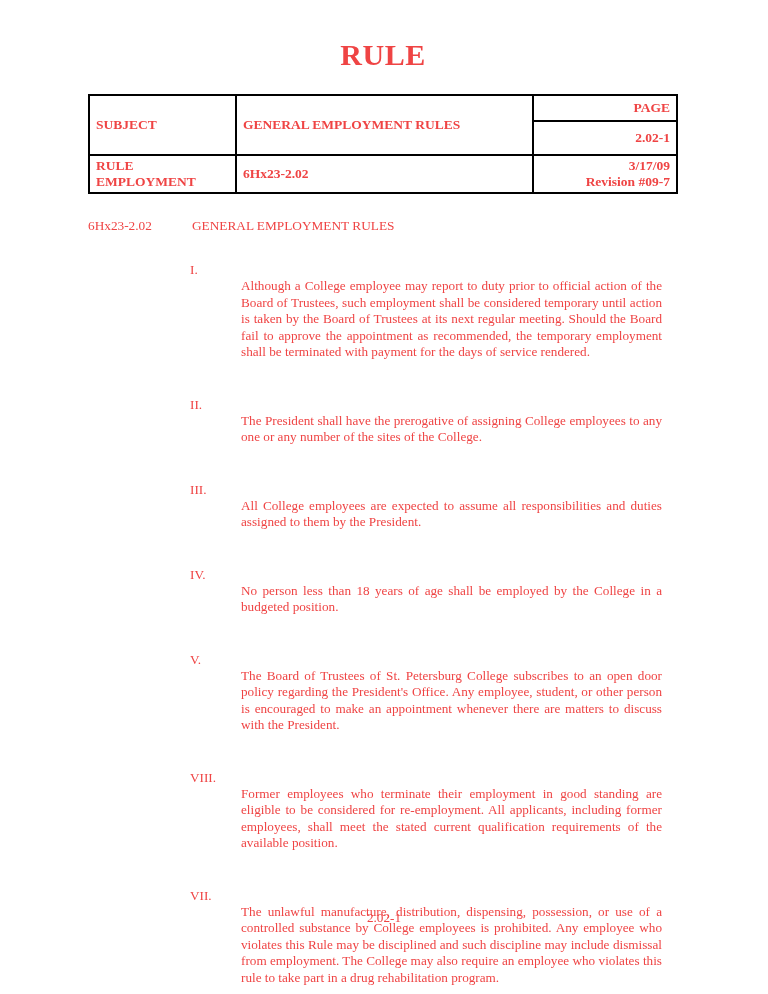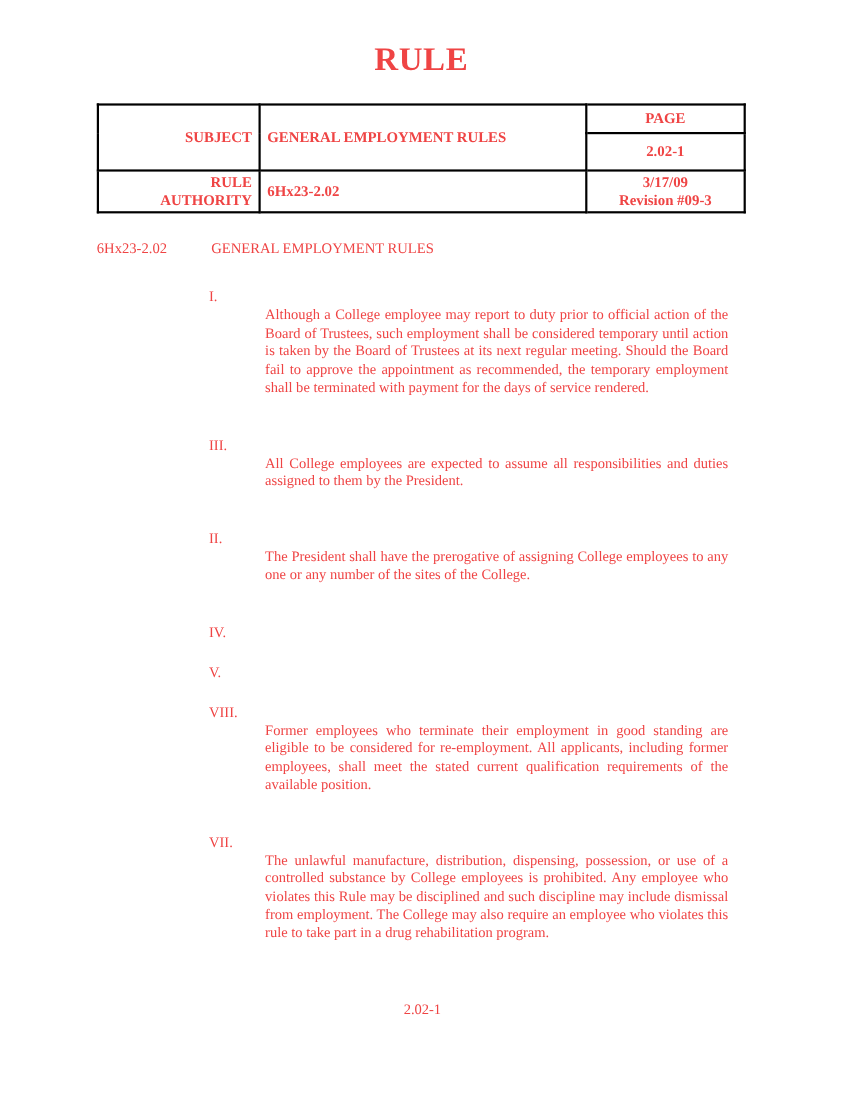--- a/index.html
+++ b/index.html
@@ -30,23 +30,23 @@
     border-collapse: collapse;
     table-layout: fixed;
     font-size: 13.5px;
     font-weight: bold;
   }
   table.header-table td {
     border: 2px solid #000;
     padding: 2px 6px;
     vertical-align: middle;
   }
-  td.col1 { width: 24.4%; text-align: right; }
+  td.col1 { width: 24.4%; text-align: left; }
   td.col2 { width: 51.7%; text-align: left; }
-  td.col3 { width: 23.9%; text-align: center; }
+  td.col3 { width: 23.9%; text-align: right; }
   tr.row-page td { height: 20px; }
   tr.row-pageval td { height: 28px; }
   td.legal-value { vertical-align: bottom; padding-bottom: 3px; }
   td.date-cell { padding-top: 3px; padding-bottom: 3px; margin-top: 20px; }
   .rule-heading {
     margin-top: 24px;
     display: flex;
     font-size: 13.3px;
   }
   .rule-number-col { width: 104px; flex: 0 0 104px; }
@@ -88,64 +88,66 @@
       <td class="col1" rowspan="2">SUBJECT</td>
       <td class="col2" rowspan="2">GENERAL EMPLOYMENT RULES</td>
       <td class="col3">PAGE</td>
     </tr>
     <tr class="row-pageval">
       <td class="col3">2.02-1</td>
     </tr>
     <tr>
       <td class="col1">
         <div>RULE</div>
-        <div>AUTHORITY</div>
+        <div>EMPLOYMENT</div>
       </td>
       <td class="col2 legal-value">6Hx23-2.02</td>
       <td class="col3 date-cell">
         <div>3/17/09</div>
-        <div>Revision #09-3</div>
+        <div>Revision #09-7</div>
       </td>
     </tr>
   </tbody>
     </table>
 
   <div class="rule-heading">
     <span class="rule-number-col">6Hx23-2.02</span>
     <span>GENERAL EMPLOYMENT RULES</span>
   </div>
 
   <div class="items">
 
     <div class="item">
       <span class="indent"></span>
       <span class="numeral">I.</span>
       <p class="text">Although a College employee may report to duty prior to official action of the Board of Trustees, such employment shall be considered temporary until action is taken by the Board of Trustees at its next regular meeting.  Should the Board fail to approve the appointment as recommended, the temporary employment shall be terminated with payment for the days of service rendered.</p>
     </div>
 
     <div class="item">
       <span class="indent"></span>
+      <span class="numeral">II.</span>
+      <p class="text">The President shall have the prerogative of assigning College employees to any one or any number of the sites of the College.</p>
+    </div>
+
+    <div class="item">
+      <span class="indent"></span>
       <span class="numeral">III.</span>
       <p class="text">All College employees are expected to assume all responsibilities and duties assigned to them by the President.</p>
     </div>
 
     <div class="item">
       <span class="indent"></span>
-      <span class="numeral">II.</span>
-      <p class="text">The President shall have the prerogative of assigning College employees to any one or any number of the sites of the College.</p>
-    </div>
-
-    <div class="item">
-      <span class="indent"></span>
       <span class="numeral">IV.</span>
+      <p class="text">No person less than 18 years of age shall be employed by the College in a budgeted position.</p>
     </div>
 
     <div class="item">
       <span class="indent"></span>
       <span class="numeral">V.</span>
+      <p class="text">The Board of Trustees of St. Petersburg College subscribes to an open door policy regarding the President's Office.  Any employee, student, or other person is encouraged to make an appointment whenever there are matters to discuss with the President.</p>
     </div>
 
 
     <div class="item">
       <span class="indent"></span>
       <span class="numeral">VIII.</span>
       <p class="text">Former employees who terminate their employment in good standing are eligible to be considered for re-employment.  All applicants, including former employees, shall meet the stated current qualification requirements of the available position.</p>
     </div>
 
     <div class="item">

